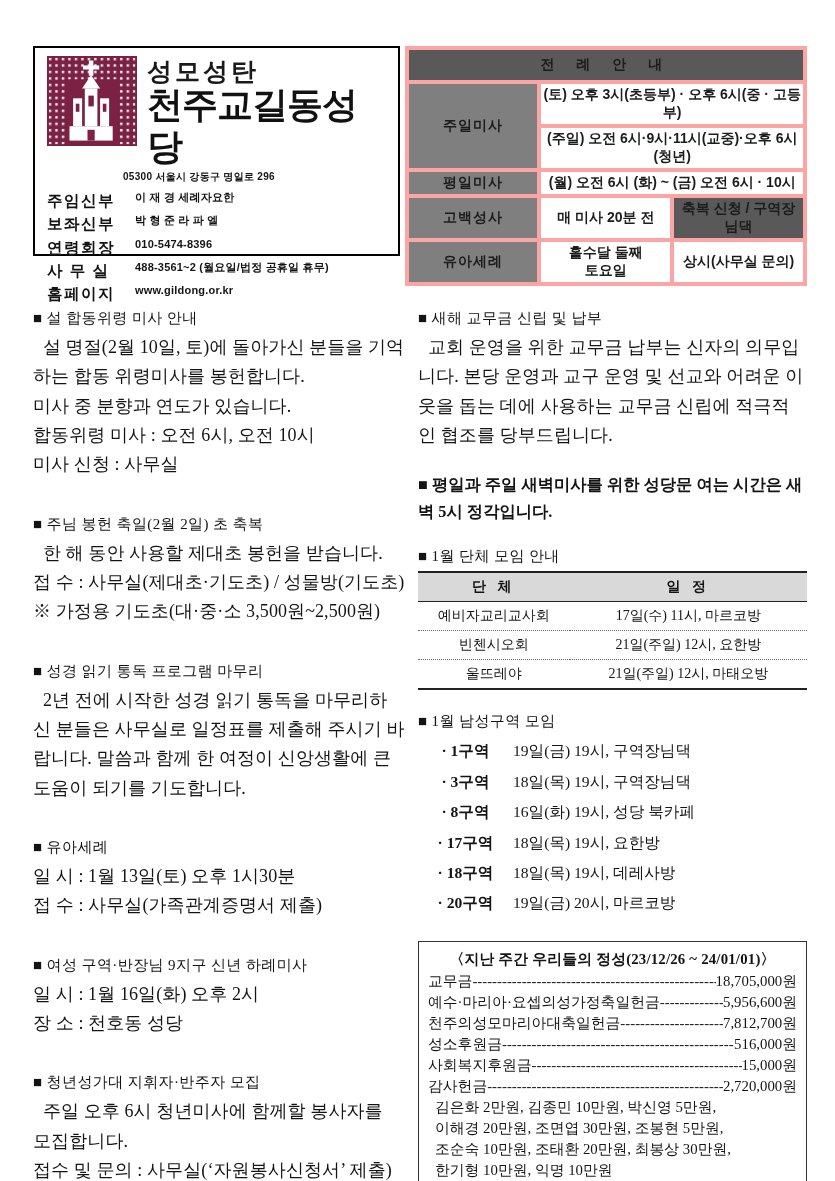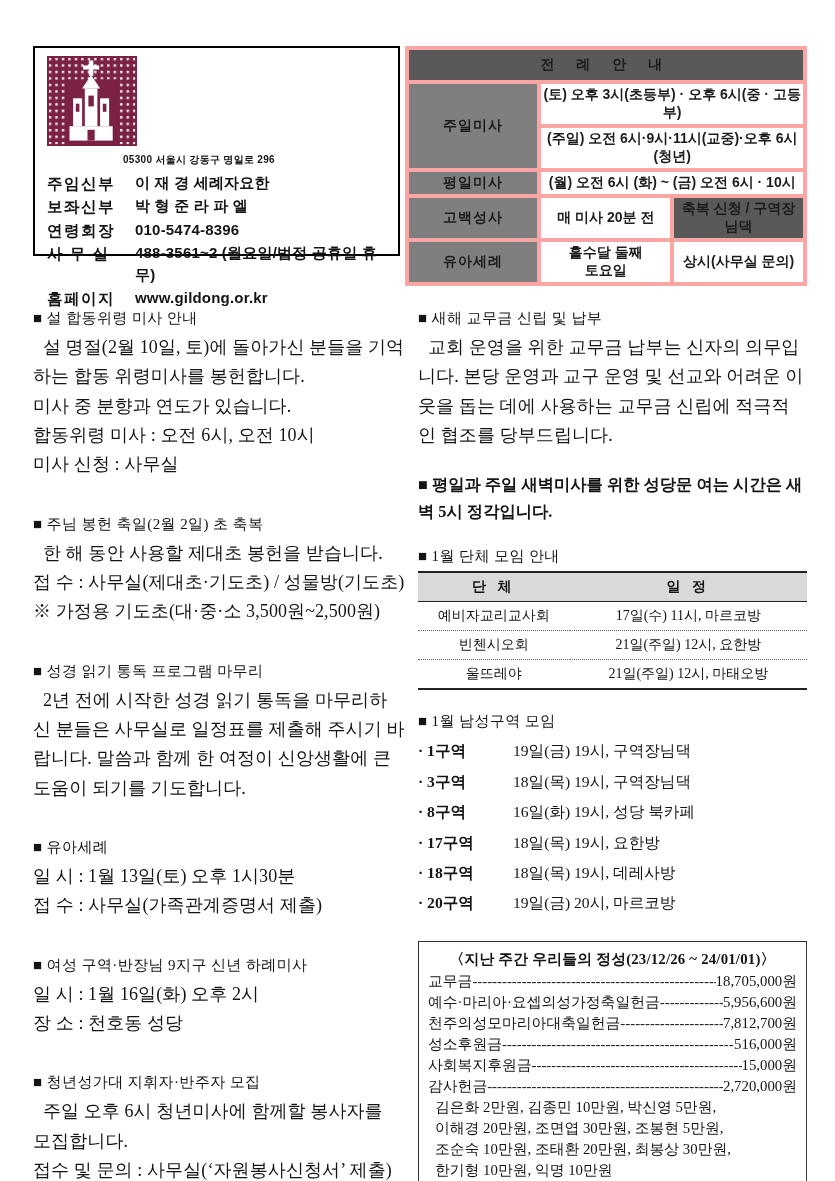--- a/index.html
+++ b/index.html
@@ -24,21 +24,21 @@
     font-family:"Liberation Sans", sans-serif;
   }
   .brand-top{display:flex;gap:10px;}
   .church-logo{flex:0 0 auto;}
   .brand-titles{padding-top:2px;}
   .brand-sub{font-size:25px;font-weight:800;letter-spacing:3px;color:#1a1a1a;line-height:1.05;}
   .brand-main{font-size:36px;font-weight:800;letter-spacing:-1px;color:#111;line-height:1.15;}
   .brand-address{font-size:10px;font-weight:700;margin:3px 0 5px 76px;letter-spacing:0.3px;}
   .info-row{display:flex;line-height:1.5;}
   .info-label{width:88px;font-weight:800;font-size:15.5px;letter-spacing:1.5px;flex:0 0 auto;}
-  .info-value{font-weight:700;font-size:15px;letter-spacing:0.2px;}
+  .info-value{font-weight:700;font-size:11px;letter-spacing:0.2px;}
 
   .liturgy-table{
     border-collapse:collapse;width:404px;height:210px;
     font-family:"Liberation Sans", sans-serif;
     table-layout:fixed;
   }
   .liturgy-table td{
     border:4px solid #fca5a5;
     text-align:center;vertical-align:middle;
     font-weight:700;font-size:14px;
@@ -63,21 +63,21 @@
   
   .group-table{width:100%;border-collapse:collapse;font-size:14px;margin-top:4px;}
   .group-table td{padding:5px 2px;text-align:center;}
   .gt-head td{background:#d9d9d9;font-weight:700;letter-spacing:4px;border-top:2px solid #222;border-bottom:1.5px solid #222;}
   .gt-row td{border-bottom:1px dotted #666;}
   .gt-row:last-child td{border-bottom:2px solid #222;}
   .gt-col1{width:39%;}
 
   
   .zone-row{display:flex;line-height:1.95;font-size:15.6px;}
-  .zone-name{width:95px;font-weight:700;flex:0 0 auto;}
+  .zone-name{width:95px;font-weight:700;flex:0 0 auto;text-align:center;}
 
   
   .don-box{border:1.5px solid #333;padding:7px 9px 9px;font-size:14.8px;line-height:1.42;}
   .don-title{text-align:center;font-weight:700;letter-spacing:0.2px;margin-bottom:1px;}
   .don-row{display:flex;align-items:center;}
   .don-label,.don-amt{white-space:nowrap;}
   .don-fill{flex:1 1 auto;overflow:hidden;white-space:nowrap;color:#222;}
   .don-fill::after{content:"--------------------------------------------------------------------------------------------------------";letter-spacing:0;}
   .donor-line{padding-left:7px;}
 
@@ -116,20 +116,24 @@
             <rect x="42" y="36" width="14" height="42" fill="#fff"></rect>
             <rect x="29" y="47" width="10" height="31" fill="#fff"></rect>
             <rect x="59" y="47" width="10" height="31" fill="#fff"></rect>
             <rect x="25" y="78" width="48" height="16" fill="#fff"></rect>
             <rect x="46" y="44" width="6" height="12" fill="#7a2144"></rect>
             <rect x="32" y="53" width="4" height="9" fill="#7a2144"></rect>
             <rect x="62" y="53" width="4" height="9" fill="#7a2144"></rect>
             <rect x="45" y="82" width="8" height="12" fill="#7a2144"></rect>
           </svg>
         </span>
+        <div class="brand-titles">
+          <div class="brand-sub">성모성탄</div>
+          <div class="brand-main">천주교길동성당</div>
+        </div>
       </div>
       <div class="brand-address">05300 서울시 강동구 명일로 296</div>
 
       <div class="info-row">
         <span class="info-label">주임신부</span>
         <span class="info-value">이 재 경 세례자요한</span>
       </div>
       <div class="info-row">
         <span class="info-label">보좌신부</span>
         <span class="info-value">박 형 준 라 파 엘</span>

